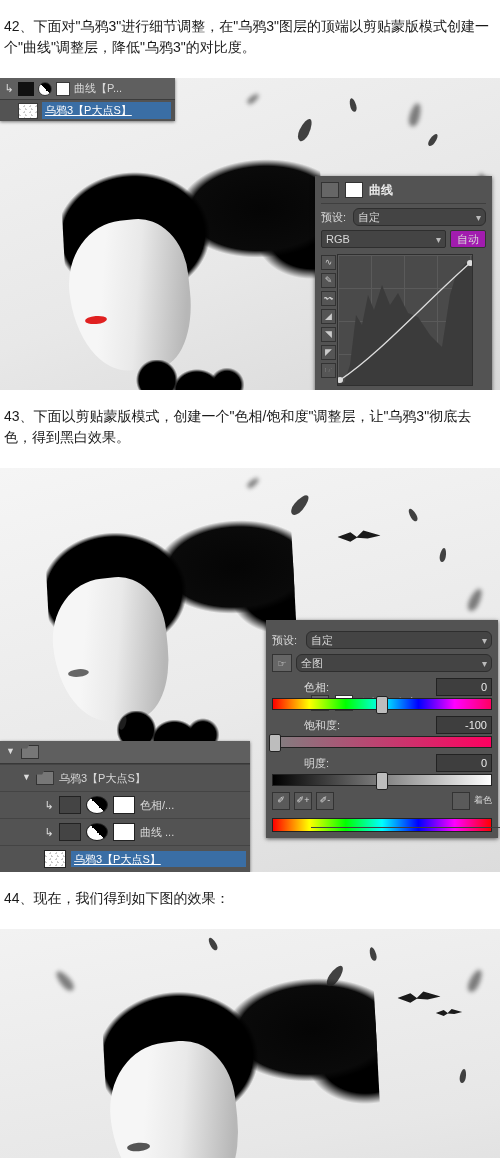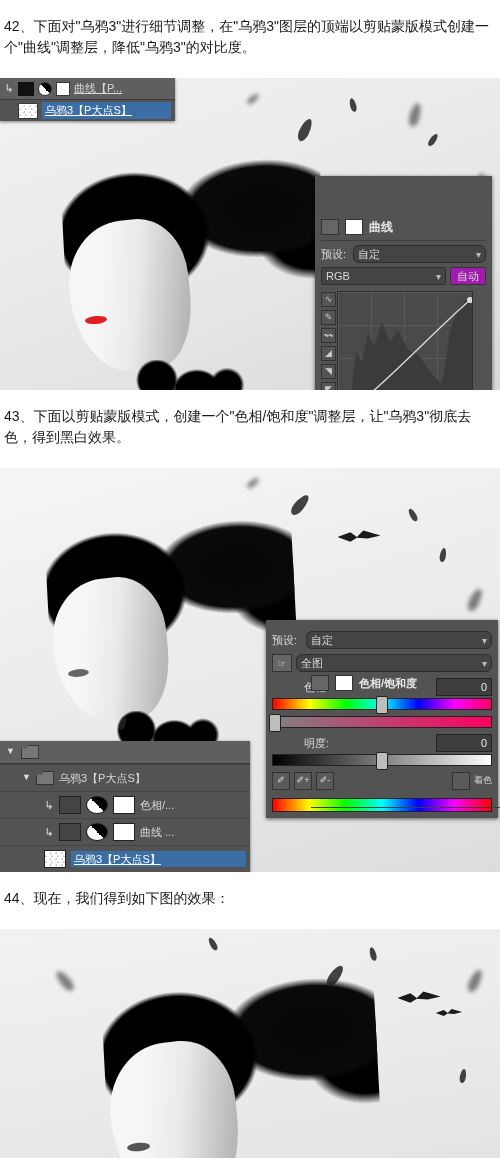--- a/index.html
+++ b/index.html
@@ -83,32 +83,32 @@
   .ic { display:inline-block; width:14px; height:14px; background:#6a6a6a; border:1px solid #3a3a3a; box-sizing:border-box;}
   .ic.adj { background:linear-gradient(45deg,#fff 50%,#000 50%); border-radius:50%;}
   .ic.mask { background:#fff; }
   .ic.thumb { width:20px; height:16px;
     background:
       linear-gradient(45deg,#ccc 25%,transparent 25%) 0 0/6px 6px,
       linear-gradient(-45deg,#ccc 25%,transparent 25%) 0 3px/6px 6px,
       #fff;
   }
   .clip-arrow { width:10px; text-align:center; color:#ddd; }
-  .lbl { flex:1; overflow:hidden; white-space:nowrap; text-overflow:ellipsis;text-decoration:underline;}
+  .lbl { flex:1; overflow:hidden; white-space:nowrap; text-overflow:ellipsis;}
   .lbl.sel { background:#3a6ea5; color:#fff; text-decoration: underline; padding:0 3px;}
   .fx-swatch { width:16px;height:14px; background:#111;}
 
   
   .curves-panel {
     position:absolute; right:8px; top:98px;
     width:165px; background:#535353; color:#d8d8d8;
     font-size:11px; padding:5px 6px 8px 6px;
     box-shadow:0 1px 4px rgba(0,0,0,.6);
   }
-  .panel-header {display:flex; align-items:center; gap:6px; padding-bottom:4px; border-bottom:1px solid #3f3f3f;margin-top:37px;}
+  .panel-header {display:flex; align-items:center; gap:6px; padding-bottom:4px; border-bottom:1px solid #3f3f3f;}
   .panel-header .adj-icon {width:16px;height:14px;background:#666;border:1px solid #333;}
   .panel-header .mask-icon {width:16px;height:14px;background:#fff;border:1px solid #333;}
   .panel-header .title {font-weight:bold; color:#e8e8e8; font-size:12px; }
   .row {display:flex; align-items:center; gap:4px; margin-top:4px;}
   .row .lab {width:28px;}
   .row .sel {
     flex:1; height:16px; background:#444; border:1px solid #2e2e2e;
     padding:0 4px; display:flex; align-items:center; justify-content:space-between;
     border-radius:2px; font-size:11px;
   }
@@ -382,20 +382,24 @@
       <div class="top">
         <span>色相:</span>
         <span class="numbox">0</span>
       </div>
       <div class="slider">
         <span class="thumb" style="left:50%"></span>
       </div>
     </div>
 
     <div class="slider-row">
+      <div class="top">
+        <span>饱和度:</span>
+        <span class="numbox">-100</span>
+      </div>
       <div class="slider sat">
         <span class="thumb" style="left:1%"></span>
       </div>
     </div>
 
     <div class="slider-row">
       <div class="top">
         <span>明度:</span>
         <span class="numbox">0</span>
       </div>

